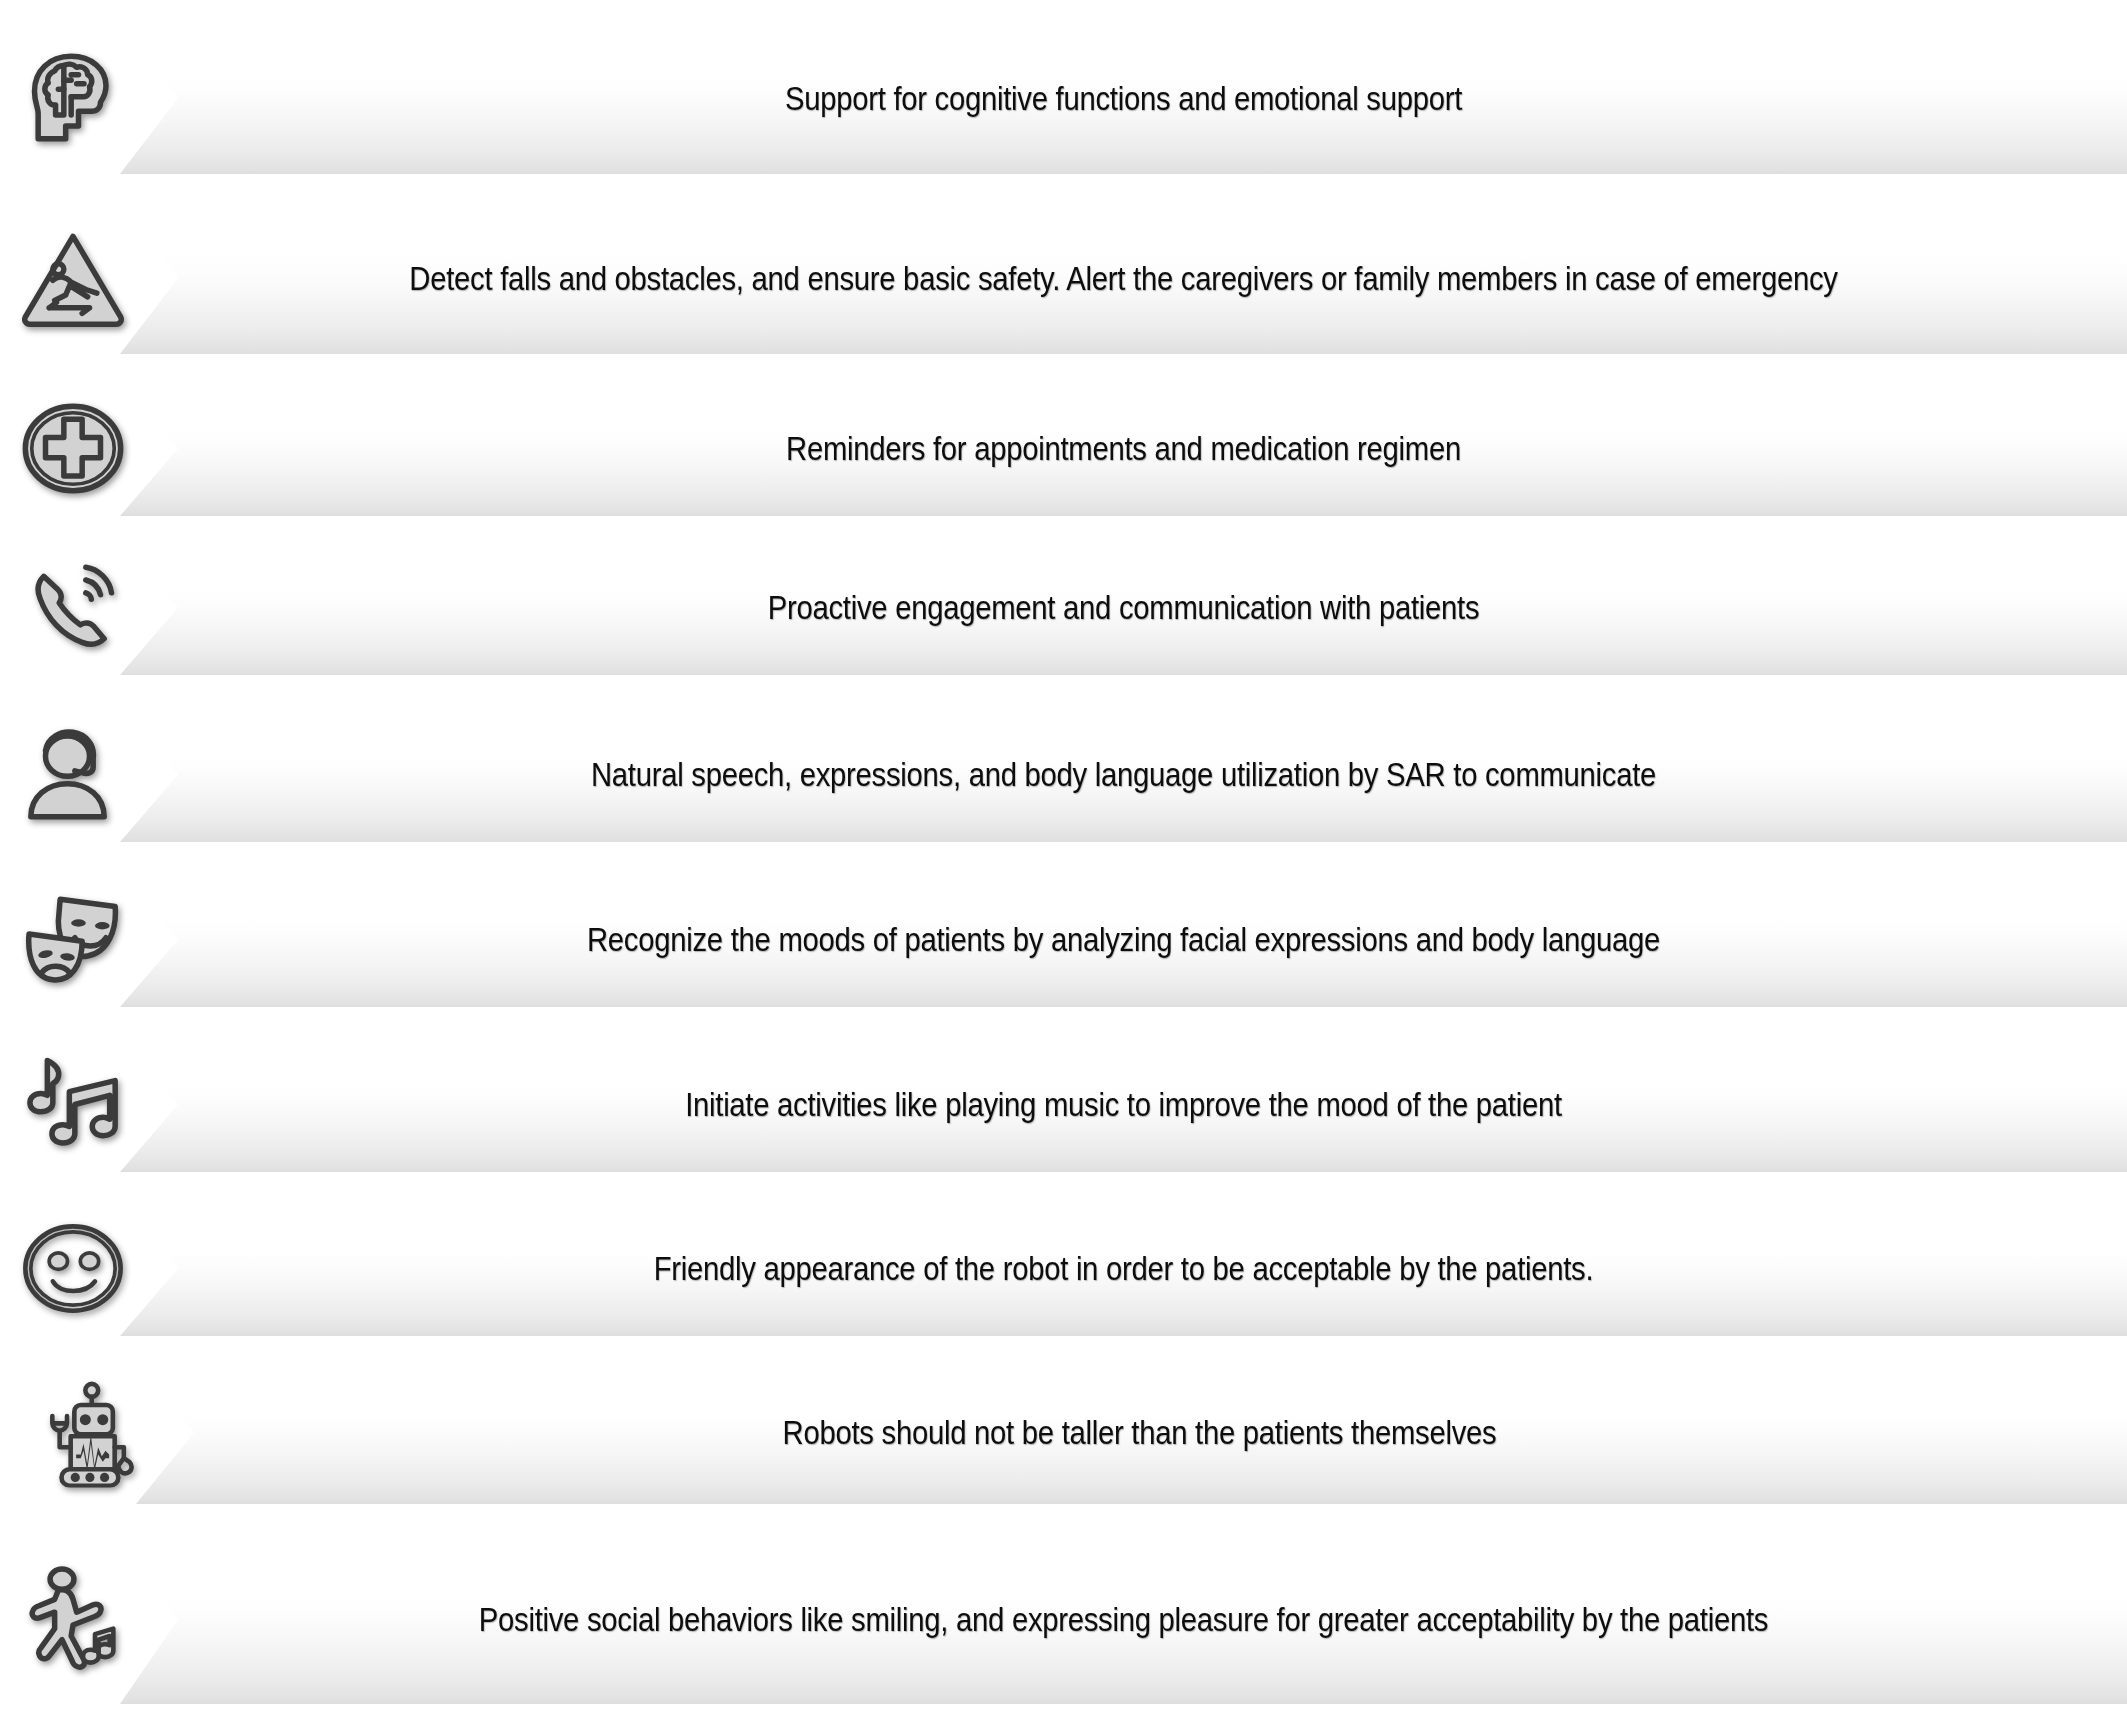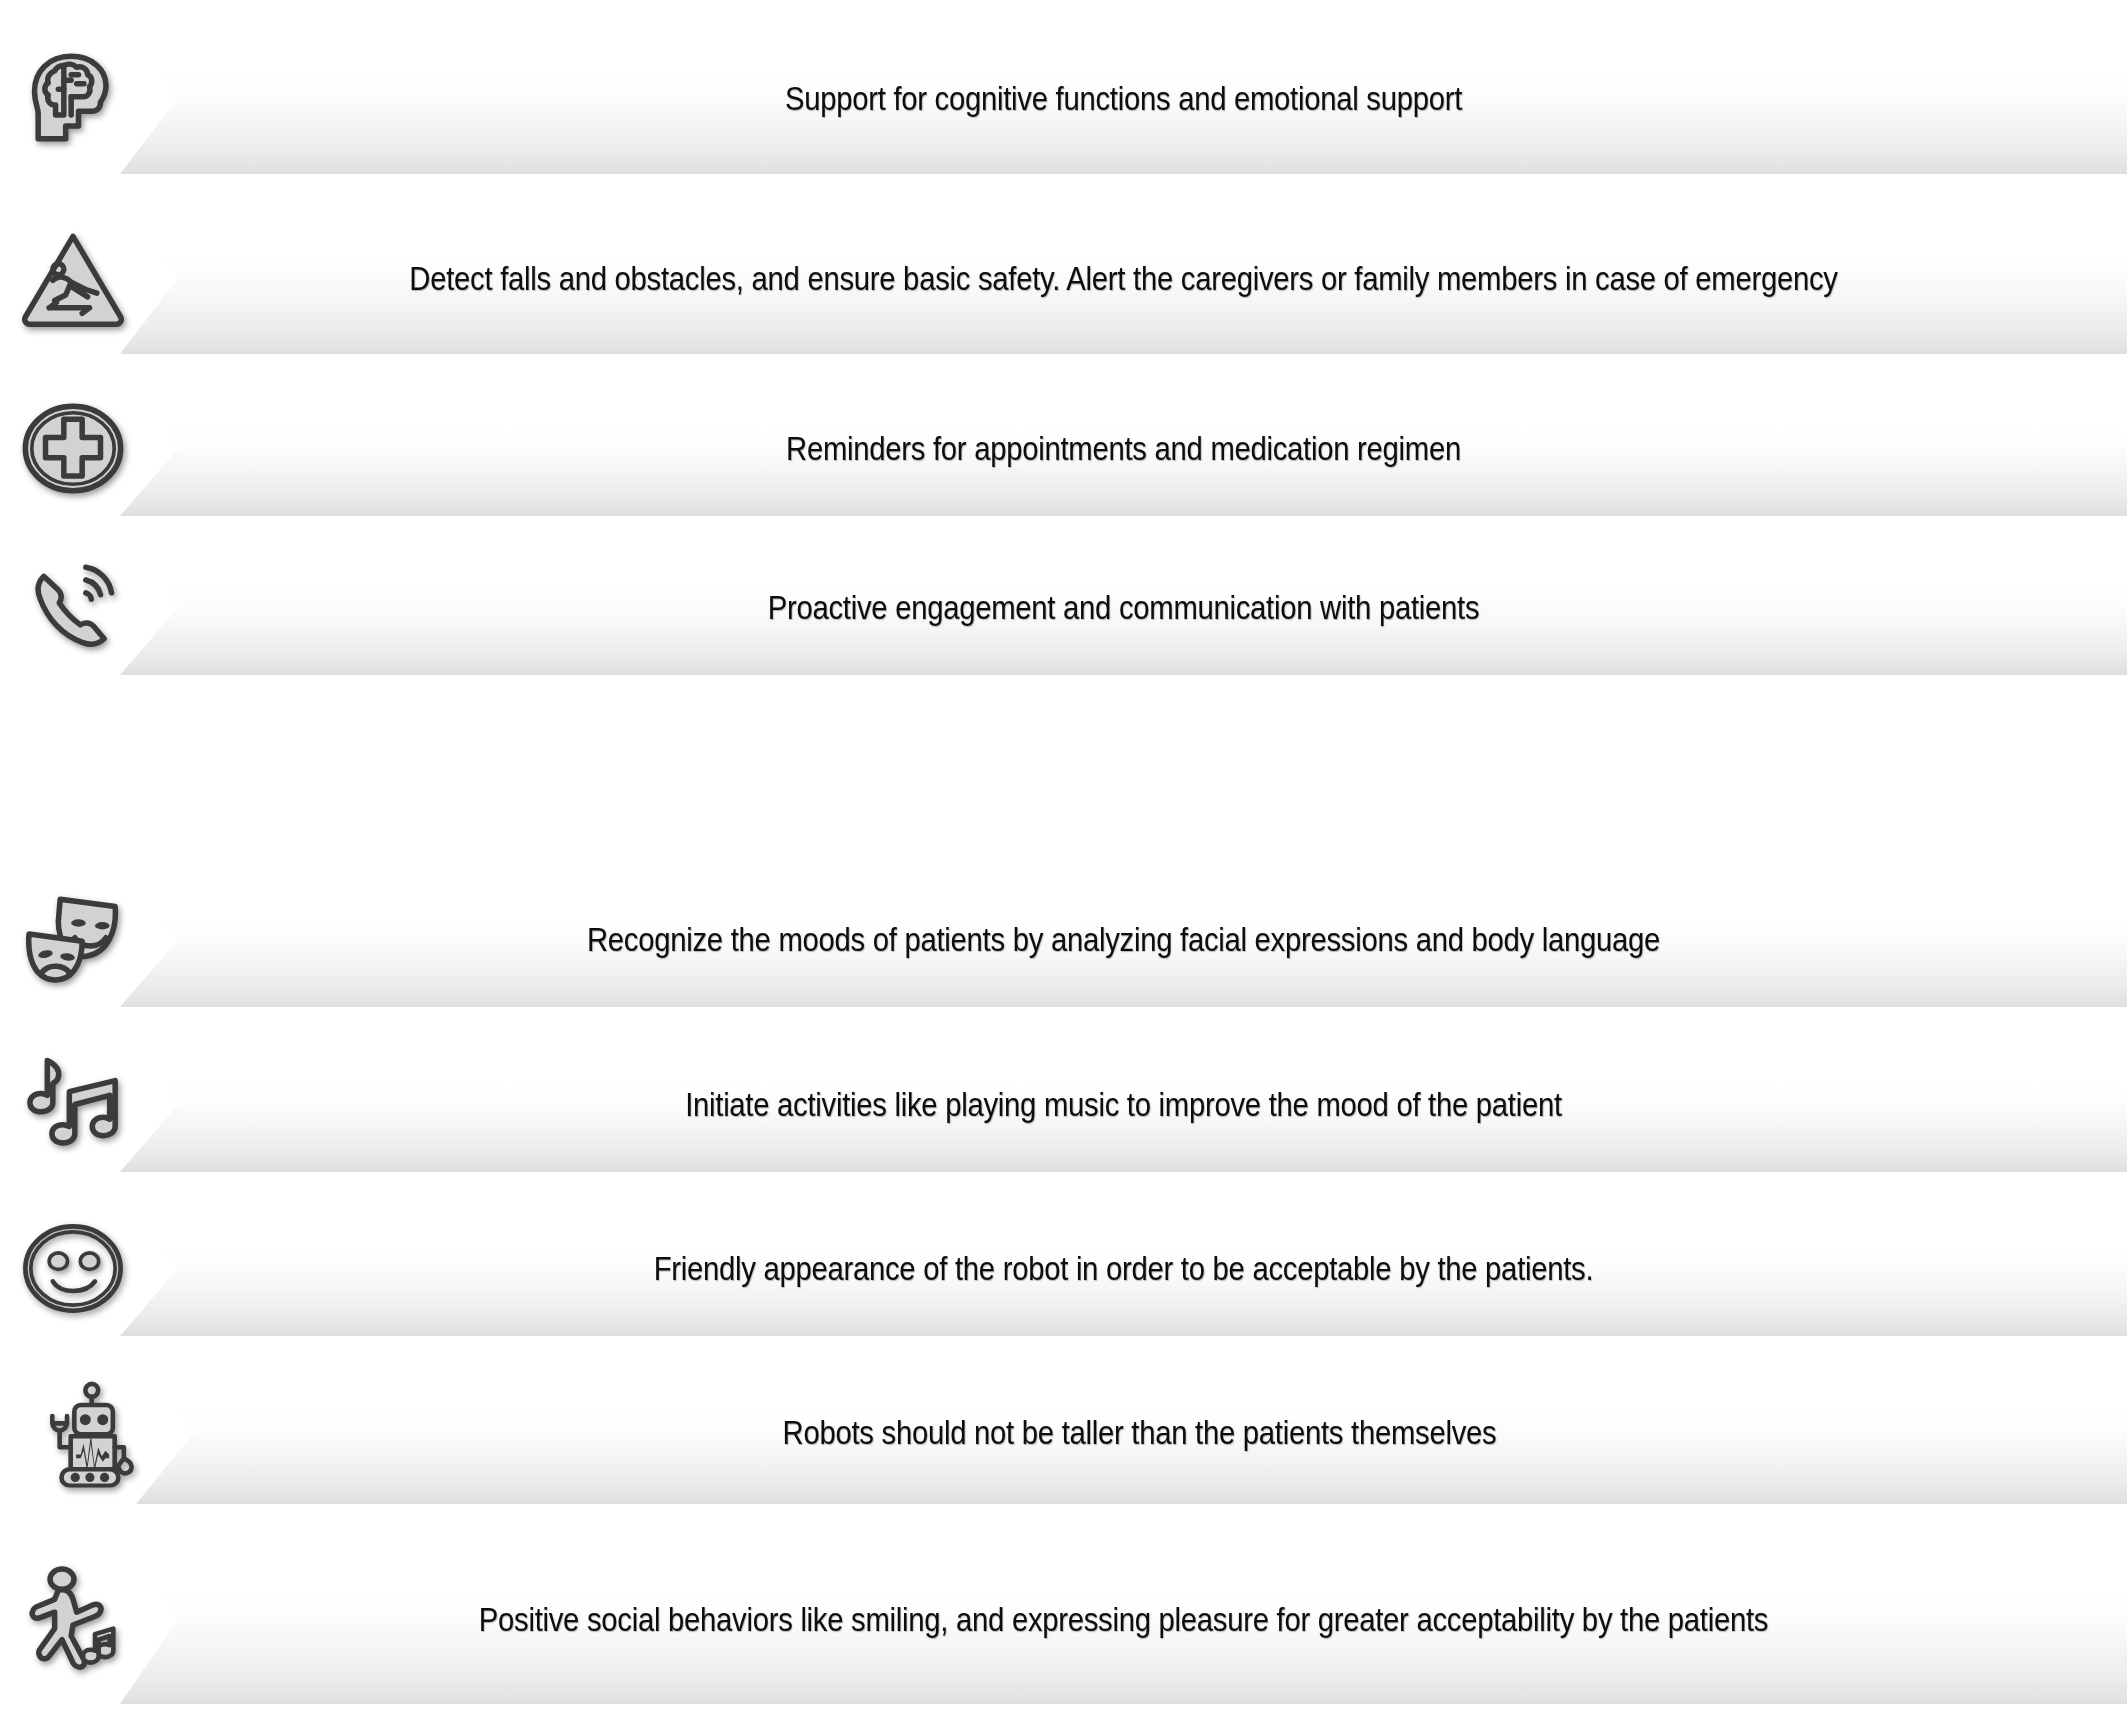--- a/index.html
+++ b/index.html
@@ -141,20 +141,31 @@
     <div class="banner-label">Reminders for appointments and medication regimen</div>
     <div class="icon-wrap">
       <svg viewBox="0 0 120 120">
         <ellipse class="ic-fill" cx="60" cy="60" rx="52" ry="46"></ellipse>
         <ellipse class="ic-line" cx="60" cy="60" rx="45" ry="39" style="stroke-width:4"></ellipse>
         <path class="ic-fill" d="M50 28 L70 28 L70 48 L90 48 L90 70 L70 70 L70 90 L50 90 L50 70 L30 70 L30 48 L50 48 Z"></path>
       </svg>
     </div>
   </div>
 
+  <div class="row" style="top:707px;height:135px;">
+    <div class="banner-shape"></div>
+    <div class="banner-label">Natural speech, expressions, and body language utilization by SAR to communicate</div>
+    <div class="icon-wrap">
+      <svg viewBox="0 0 120 120">
+        <ellipse class="ic-fill" cx="54" cy="40" rx="24" ry="22"></ellipse>
+        <path class="ic-line" d="M30 34 C32 20 46 12 60 14 C74 16 84 28 82 42 L82 52 C82 58 76 60 70 58 L62 56"></path>
+        <path class="ic-fill" d="M14 106 C14 84 32 70 54 70 C76 70 94 84 94 106 Z"></path>
+      </svg>
+    </div>
+  </div>
 
   <div class="row" style="top:872px;height:135px;">
     <div class="banner-shape"></div>
     <div class="banner-label">Recognize the moods of patients by analyzing facial expressions and body language</div>
     <div class="icon-wrap">
       <svg viewBox="0 0 120 120">
         <path class="ic-fill" d="M46 16 L106 24 C108 50 98 74 76 78 C56 82 44 62 44 40 Z"></path>
         <ellipse class="ic-dark" cx="66" cy="42" rx="8" ry="4"></ellipse>
         <ellipse class="ic-dark" cx="92" cy="45" rx="8" ry="4"></ellipse>
         <path class="ic-line" d="M62 58 C70 70 88 70 96 58"></path>

